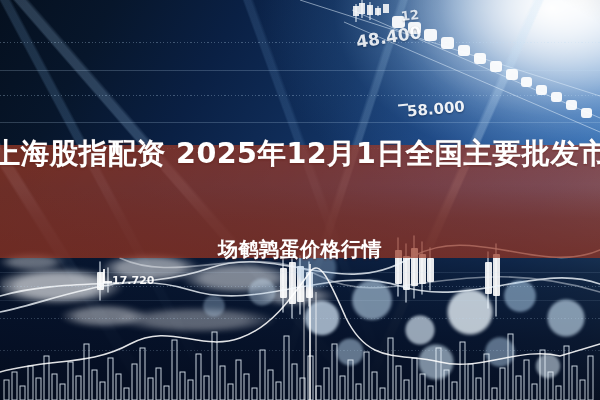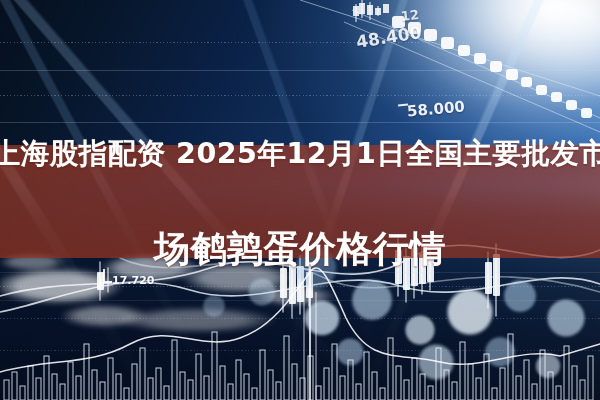--- a/index.html
+++ b/index.html
@@ -186,21 +186,21 @@
     font-weight: 700;
     font-size: 29px;
     line-height: 40px;
     letter-spacing: 0.5px;
     white-space: nowrap;
     text-shadow:
        0 1px 2px rgba(90,20,10,0.55),
        0 0 1px rgba(255,255,255,0.4);
   }
   .title-line.l1 { font-size: 28.5px; }
-  .title-line.l2 { font-size: 36px; margin-top: 38px; }
+  .title-line.l2 { font-size: 20px; margin-top: 38px; }
 
   
   .price-label {
     position: absolute;
     color: #ffffff;
     font-family: "DejaVu Sans", "Liberation Sans", sans-serif;
     font-weight: 700;
     white-space: nowrap;
     z-index: 6;
     opacity: .93;

